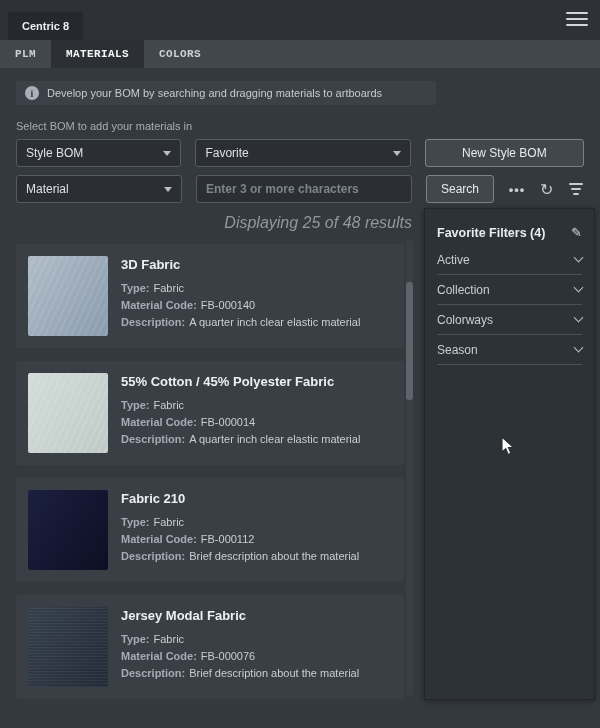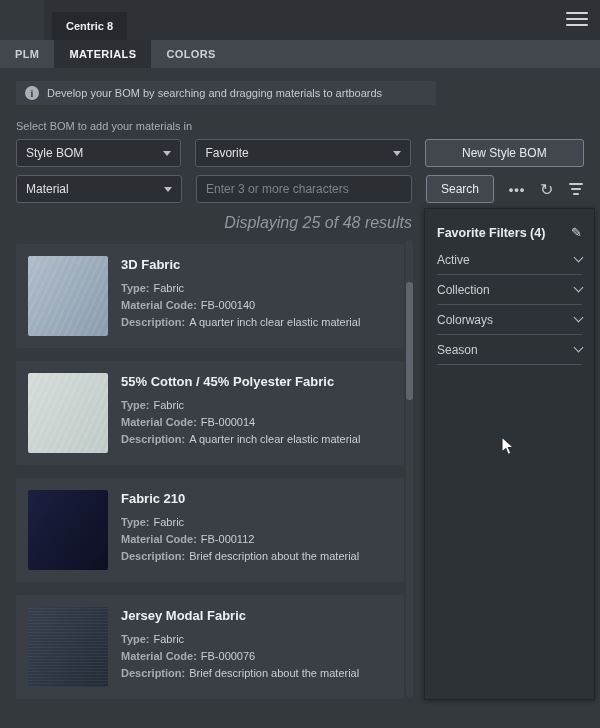--- a/index.html
+++ b/index.html
@@ -1,30 +1,30 @@
 <!DOCTYPE html>
 <html><head>
 <meta charset="utf-8">
 <title>Centric 8</title>
 <style>
   * { margin:0; padding:0; box-sizing:border-box; }
   html,body { width:600px; height:728px; }
   body { font-family:"Liberation Sans", sans-serif; background:#34393e; overflow:hidden; position:relative; }
 
   
-  .topbar { height:40px; background:#2e3237; position:relative;margin-left:44px; }
+  .topbar { height:40px; background:#2e3237; position:relative; }
   .app-tab { position:absolute; left:8px; bottom:0; height:28px; background:#25292d;
              color:#eceff1; font-size:11px; font-weight:bold; display:flex; align-items:center; padding:0 14px; cursor:pointer; }
   .hamburger { position:absolute; right:12px; top:12px; width:22px; height:16px; cursor:pointer; }
   .hamburger span { display:block; height:2px; background:#d2d6da; margin-bottom:4px; border-radius:1px; }
 
   
   .tabrow { height:28px; background:#42474d; display:flex; }
   .tab { padding:0 15px; display:flex; align-items:center; font-size:11px; font-weight:bold;
-         color:#ccd1d5; letter-spacing:.4px; cursor:pointer; }
+         color:#ccd1d5; letter-spacing:.4px; cursor:pointer;font-family:Liberation Mono, monospace; }
   .tab.active { background:#2c3035; color:#f3f5f6; }
 
   
   .banner { margin:13px 16px 0; width:420px; height:24px; background:#3c4147; border-radius:2px;
             display:flex; align-items:center; padding:0 9px; gap:8px; }
   .info-circle { width:14px; height:14px; border-radius:50%; background:#a9b0b7; color:#34393e;
                  font-size:10px; font-weight:bold; display:flex; align-items:center; justify-content:center; flex:none;
                  font-family:"Liberation Serif", serif; }
   .banner-text { font-size:11px; color:#c6cbd0; white-space:nowrap; }
 
@@ -39,21 +39,21 @@
   .caret { width:0; height:0; border-left:4px solid transparent; border-right:4px solid transparent;
            border-top:5px solid #b9bfc5; }
   .w-bom  { width:166px; }
   .w-cat  { width:216px; }
   .btn { height:28px; background:#42474d; border:1px solid #7b8188; border-radius:3px; color:#e8ebed;
          font-size:12px; display:flex; align-items:center; justify-content:center; cursor:pointer;
          font-family:"Liberation Sans", sans-serif; }
   .new-bom { width:160px; }
   input.search-input { width:216px; height:28px; background:#2b2f34; border:1px solid #565c63; border-radius:3px;
                        color:#dde0e3; font-size:12px; padding:0 9px; outline:none;
-                       font-family:"Liberation Sans", sans-serif; }
+                       font-family:"Liberation Sans", sans-serif;font-weight:bold; }
   input.search-input::placeholder { color:#7c838a; }
   .row2-right { width:158px; display:flex; align-items:center; justify-content:space-between; }
   .search-btn { width:68px; }
   .icon-btn { color:#c6cbd0; cursor:pointer; display:flex; align-items:center; justify-content:center; }
   .dots { font-size:13px; letter-spacing:1px; font-weight:bold; }
   .refresh { font-size:16px; }
   .filter-bars { display:flex; flex-direction:column; align-items:center; gap:3px; width:16px; }
   .filter-bars span { display:block; height:2px; background:#c6cbd0; border-radius:1px; }
   .filter-bars span:nth-child(1){ width:14px; } .filter-bars span:nth-child(2){ width:10px; } .filter-bars span:nth-child(3){ width:6px; }
 

